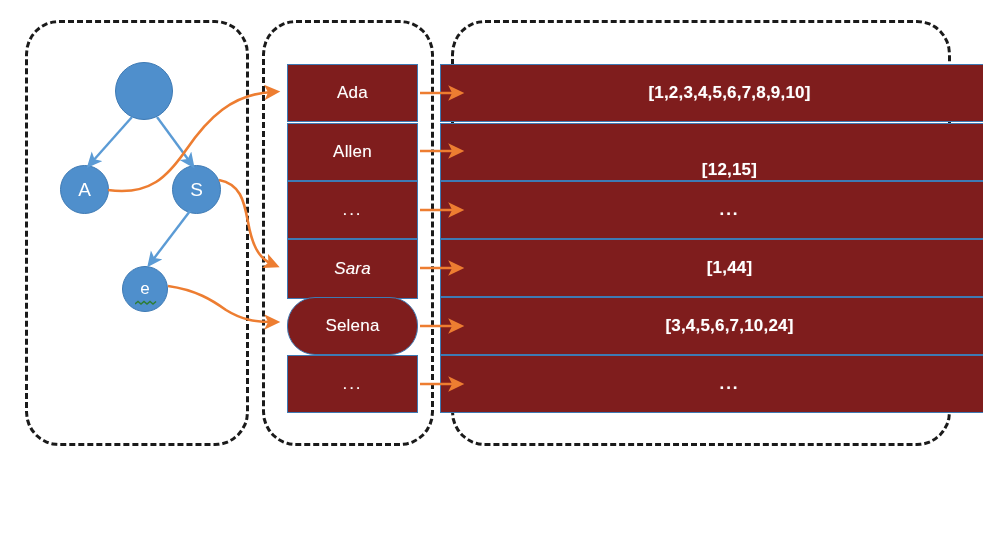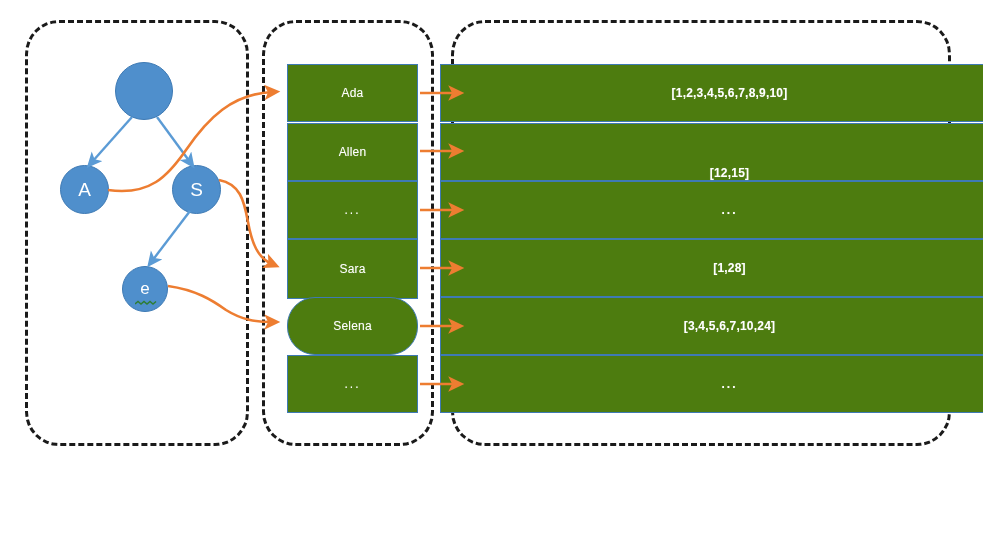--- a/index.html
+++ b/index.html
@@ -25,28 +25,28 @@
     box-sizing: border-box;
     background: transparent;
   }
   #region-term-index  { left: 25px;  top: 20px; width: 224px; height: 426px; }
   #region-term-dict   { left: 262px; top: 20px; width: 172px; height: 426px; }
   #region-posting     { left: 451px; top: 20px; width: 500px; height: 426px; }
 
   
   .row-box {
     position: absolute;
-    background: #4d7c0f;
+    background: #7f1d1d;
     border: 1px solid #3E7AB4;
     box-sizing: border-box;
     color: #ffffff;
     display: flex;
     align-items: center;
     justify-content: center;
-    font-size: 12px;
+    font-size: 17px;
     letter-spacing: .2px;
     text-shadow: 0 0 1px rgba(255,255,255,.35);
   }
   .dict-box    { left: 287px; width: 131px; }
   .posting-box { left: 440px; width: 579px; font-weight: bold; }
   .dots { letter-spacing: 2px; }
 
   
   #overlay {
     position: absolute;
@@ -105,41 +105,41 @@
 
   <div class="row-box dict-box" style="top:64px;height:58px;">
       <span>Ada</span>
     </div>
   <div class="row-box dict-box" style="top:123px;height:58px;justify-content:center;">
       <span>Allen</span>
     </div>
   <div class="row-box dict-box dots" style="top:181px;height:58px;">
       <span>...</span>
     </div>
-  <div class="row-box dict-box" style="top:239px;height:60px;">
+  <div class="row-box dict-box" style="top:239px;height:60px;font-style:italic;">
       <span>Sara</span>
     </div>
   <div class="row-box dict-box" style="top:297px;height:58px;border-radius:28px;">
       <span>Selena</span>
     </div>
   <div class="row-box dict-box dots" style="top:355px;height:58px;">
       <span>...</span>
     </div>
 
   <div class="row-box posting-box" style="top:64px;height:58px;">
       <span>[1,2,3,4,5,6,7,8,9,10]</span>
     </div>
   <div class="row-box posting-box" style="top:123px;height:58px;align-items:flex-end;">
       <span>[12,15]</span>
     </div>
   <div class="row-box posting-box dots" style="top:181px;height:58px;">
       <span>...</span>
     </div>
   <div class="row-box posting-box" style="top:239px;height:58px;">
-      <span>[1,28]</span>
+      <span>[1,44]</span>
     </div>
   <div class="row-box posting-box" style="top:297px;height:58px;">
       <span>[3,4,5,6,7,10,24]</span>
     </div>
   <div class="row-box posting-box dots" style="top:355px;height:58px;">
       <span>...</span>
     </div>
 
   <div class="node" id="node-root">
       <span></span>

